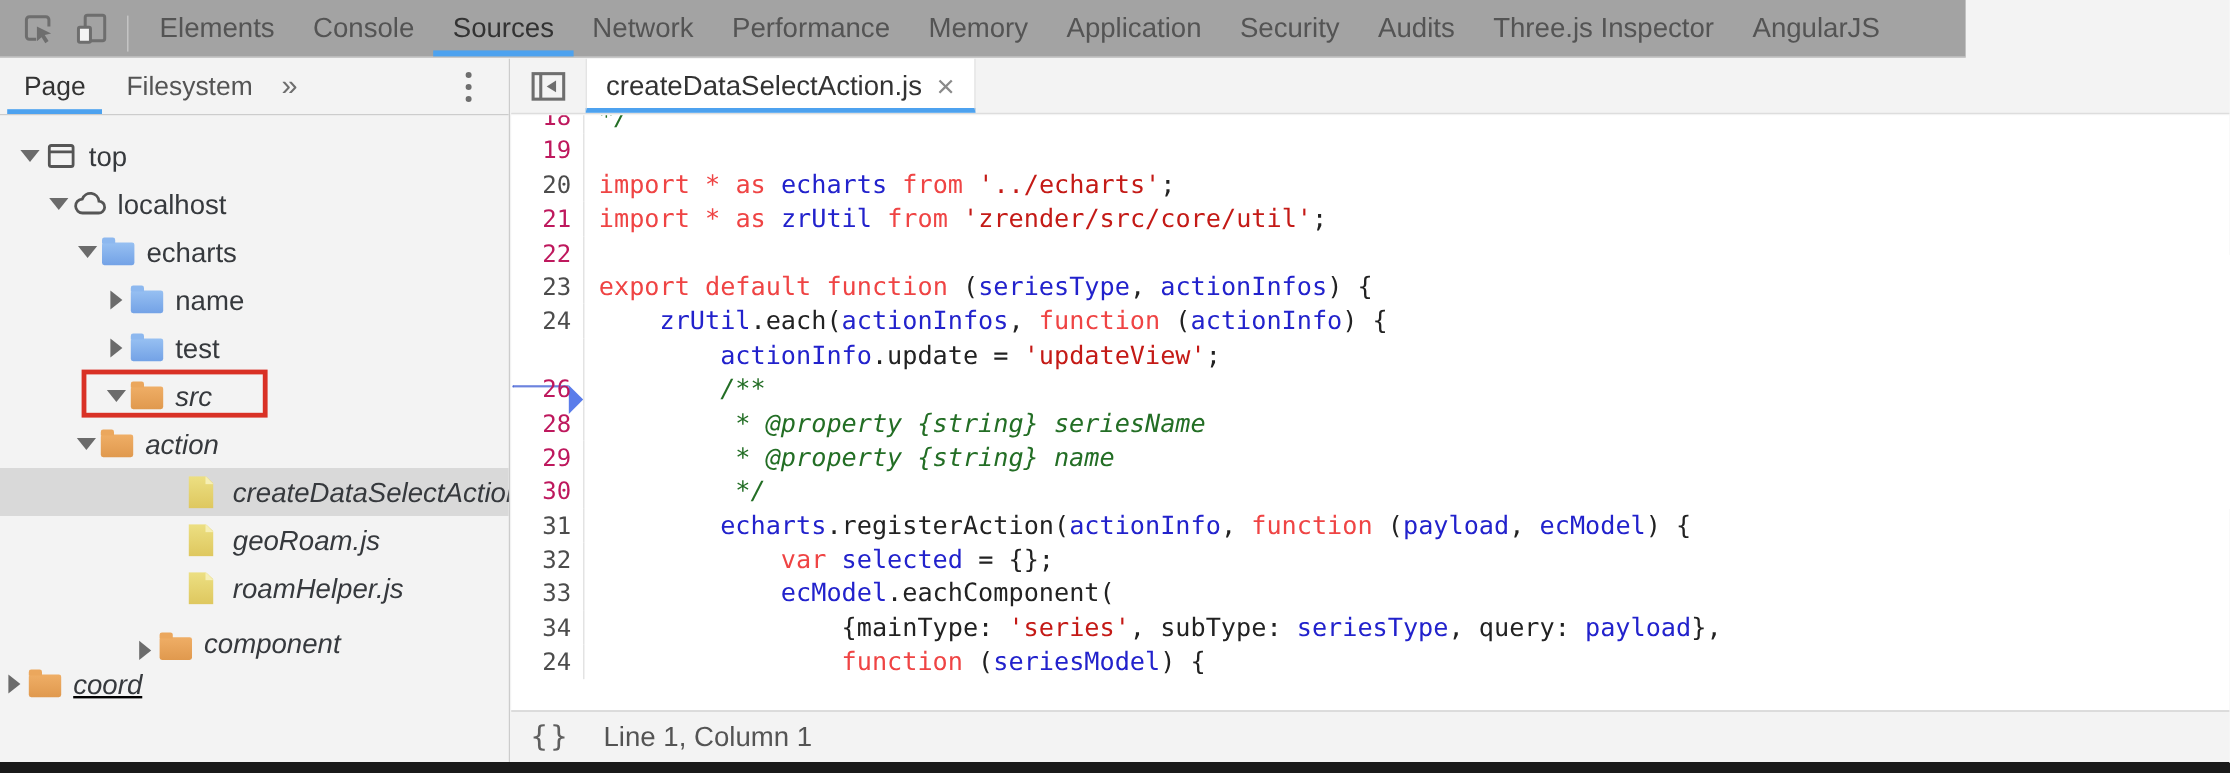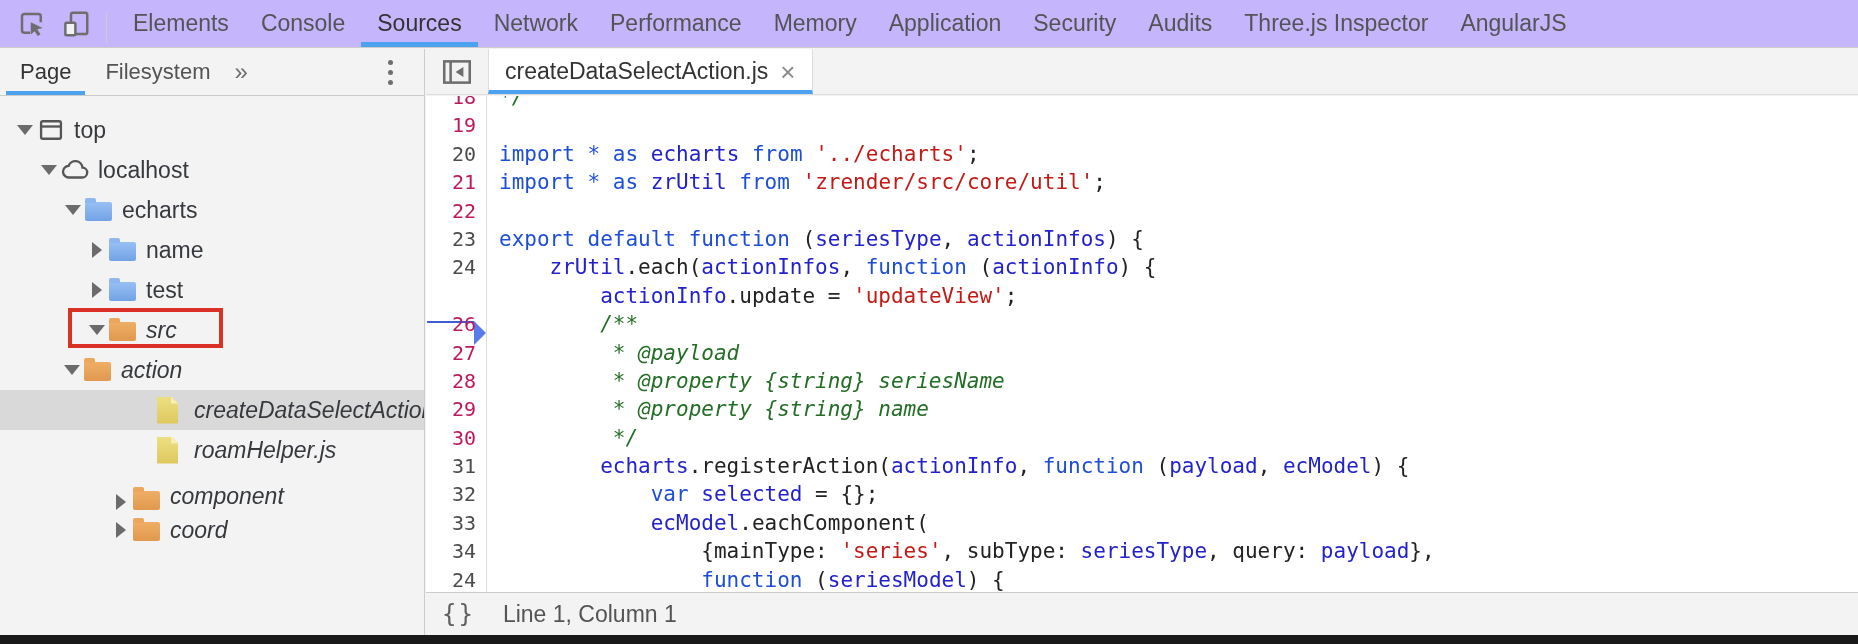--- a/index.html
+++ b/index.html
@@ -1,22 +1,22 @@
 <!DOCTYPE html>
 <html><head>
 <meta charset="utf-8">
 <style>
   * { margin:0; padding:0; box-sizing:border-box; }
   html,body { width:1858px; height:644px; overflow:hidden; }
   body { font-family:"Liberation Sans", sans-serif; background:#f3f3f3; }
   #devtools { position:relative; width:1858px; height:644px; background:#f3f3f3; }
 
   
-  #main-toolbar { position:absolute; left:0; top:0; width:1858px; height:48px;
-    background:#c4b5fd; border-bottom:1px solid #ccc; display:flex; align-items:stretch; }
+  #main-toolbar { position:absolute; left:0; top:0; width:1638px; height:48px;
+    background:#a3a3a3; border-bottom:1px solid #ccc; display:flex; align-items:stretch; }
   .tool-icons { display:flex; align-items:center; padding-left:14px; }
   .icon-btn { width:36px; height:36px; display:flex; align-items:center; justify-content:center; margin-right:8px; }
   .vdiv { width:1px; height:30px; background:#ccc; margin:9px 10px 0 4px; }
   #panel-tabs { display:flex; align-items:stretch; }
   .ptab { display:flex; align-items:center; padding:0 16px; font-size:23px; color:#545454;
     border-bottom:5px solid transparent; padding-top:5px; white-space:nowrap; cursor:default; }
   .ptab.sel { color:#333; border-bottom-color:#4da2ef; }
 
   
   #sidebar { position:absolute; left:0; top:49px; width:425px; height:586px;
@@ -65,21 +65,21 @@
   .ln { width:61px; flex:0 0 61px; text-align:right; padding-right:10px; border-right:1px solid #ddd;
     font-size:20px; color:#4c4c4c; position:relative; }
   .ln.dim { color:#be185d; }
   .ln.bp { padding-right:0; }
   .bptag { position:absolute; left:1px; right:12px; top:2px; bottom:2px;
     background:linear-gradient(180deg,#6a90f5,#5474e8); border:1px solid #3f5ed4; border-right:none;
     color:#fff; font-weight:bold; text-align:right; padding-right:9px; line-height:23px; border-radius:2px 0 0 2px;margin-top:37px; }
   .bptag::after { content:""; position:absolute; left:100%; top:-1px; width:0; height:0;
     border-top:12px solid transparent; border-bottom:12px solid transparent; border-left:12px solid #5a7cea; }
   .ct { white-space:pre; padding-left:12px; color:#222; }
-  .t-k { color:#1d4ed8; }
+  .t-k { color:#ef4444; }
   .t-v { color:#2222cc; }
   .t-s { color:#c41a16; }
   .t-c { color:#236e25; font-style:italic; }
   .t-p { color:#222; }
 
   #status-bar { position:absolute; left:426px; top:592px; width:1432px; height:43px;
     background:#f3f3f3; border-top:1px solid #ccc; display:flex; align-items:center; }
   .pp-btn { font-family:"DejaVu Sans Mono", monospace; font-size:24px; color:#5f5f5f; padding:0 18px 0 16px; letter-spacing:2px; }
   .cursor-pos { font-size:23px; color:#545454; margin-left:10px; }
 
@@ -209,32 +209,39 @@
           <span class="ticon">
             <span class="filedoc"></span>
           </span>
           <span class="tlabel it">createDataSelectAction.js</span>
         </div>
         <div class="trow" style="padding-left: 133px;">
           <span class="tri"></span>
           <span class="ticon">
             <span class="filedoc"></span>
           </span>
+          <span class="tlabel it">geoRoam.js</span>
+        </div>
+        <div class="trow" style="padding-left: 133px;">
+          <span class="tri"></span>
+          <span class="ticon">
+            <span class="filedoc"></span>
+          </span>
           <span class="tlabel it">roamHelper.js</span>
         </div>
         <div class="trow" style="padding-left: 109px; align-items: flex-end;">
           <span class="tri">
             <span class="tri-right"></span>
           </span>
           <span class="ticon">
             <span class="folder orange"></span>
           </span>
           <span class="tlabel it">component</span>
         </div>
-        <div class="trow" style="padding-left: 109px;">
+        <div class="trow" style=" text-decoration: underline;">
           <span class="tri">
             <span class="tri-right"></span>
           </span>
           <span class="ticon">
             <span class="folder orange"></span>
           </span>
           <span class="tlabel it">coord</span>
         </div>
       </div>
   </aside>
@@ -287,24 +294,20 @@
           <span class="ln bp">
             <span class="bptag">25</span>
           </span>
           <span class="ct"><span class="t-p">        </span><span class="t-v">actionInfo</span><span class="t-p">.update = </span><span class="t-s">'updateView'</span><span class="t-p">;</span></span>
         </div>
         <div class="cl">
           <span class="ln dim">26</span>
           <span class="ct"><span class="t-p">        </span><span class="t-c">/**</span></span>
         </div>
         <div class="cl">
-          <span class="ln dim">27</span>
-          <span class="ct"><span class="t-c">         * @payload</span></span>
-        </div>
-        <div class="cl">
           <span class="ln dim">28</span>
           <span class="ct"><span class="t-c">         * @property {string} seriesName</span></span>
         </div>
         <div class="cl">
           <span class="ln dim">29</span>
           <span class="ct"><span class="t-c">         * @property {string} name</span></span>
         </div>
         <div class="cl">
           <span class="ln dim">30</span>
           <span class="ct"><span class="t-c">         */</span></span>

